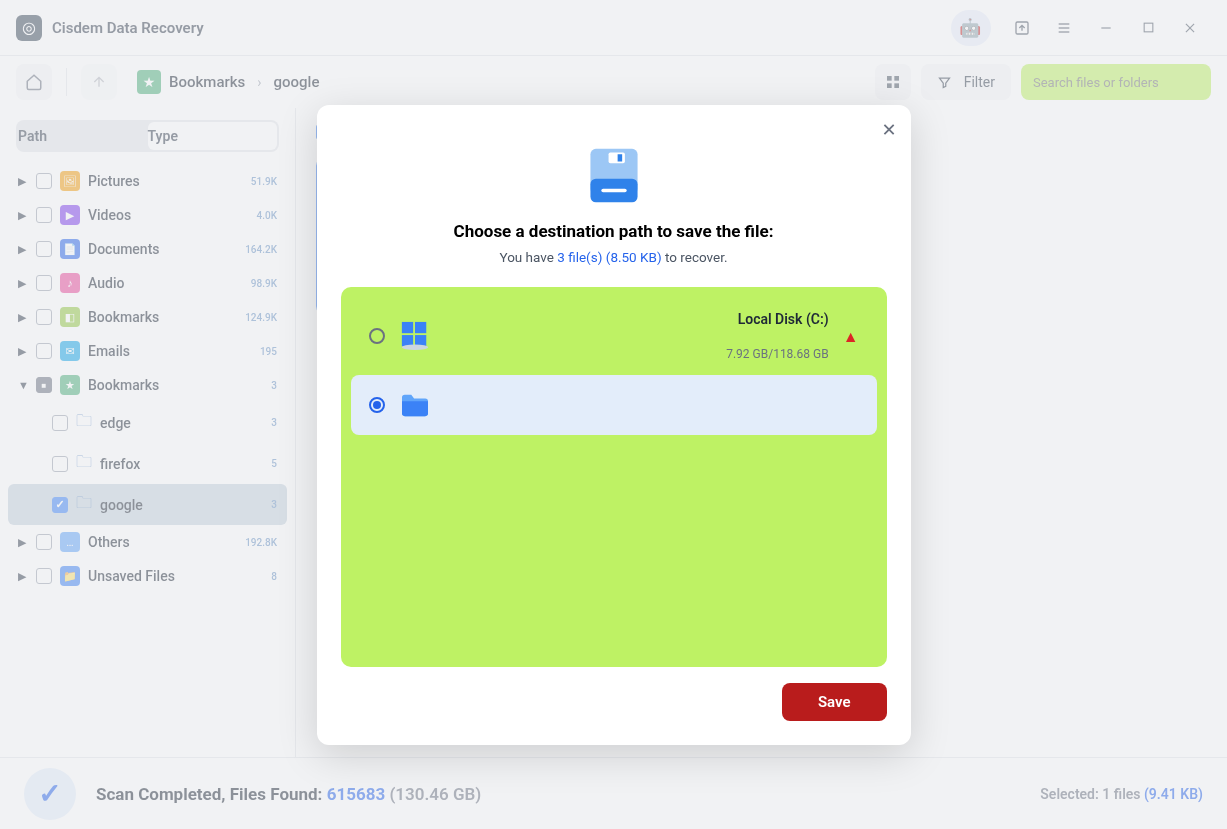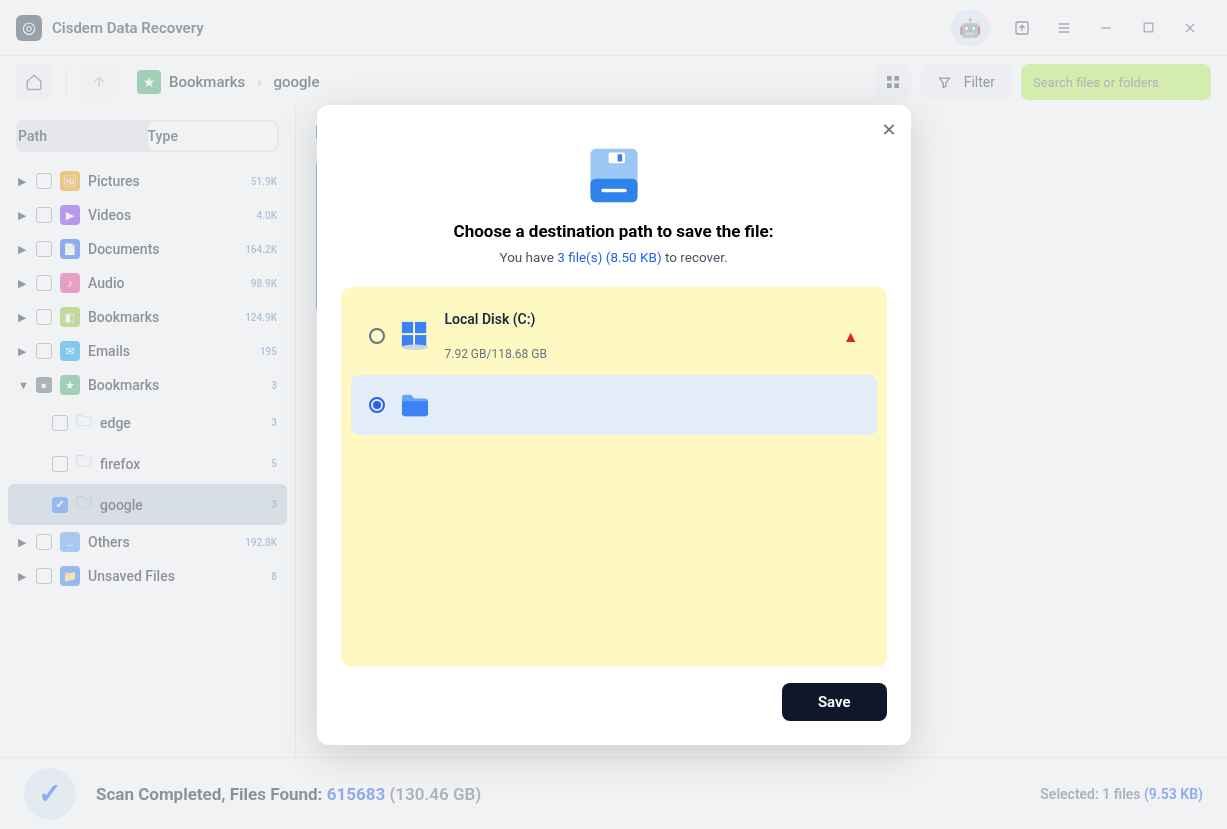--- a/index.html
+++ b/index.html
@@ -75,33 +75,33 @@
   
   
   .overlay { position:absolute; inset:0; background:rgba(229,231,235,0.55);}
   .modal { position:absolute; top:105px; left:50%; transform:translateX(-50%); width:594px; height:640px; background:#fff; border-radius:12px; box-shadow:0 10px 40px rgba(0,0,0,0.15); padding:24px; display:flex; flex-direction:column;}
   .modal-close { position:absolute; top:14px; right:14px; font-size:18px; color:#6b7280; cursor:pointer;}
   .modal-icon { width:58px; height:58px; margin:18px auto 10px; position:relative;}
   .disk-svg { width:58px; height:58px;}
   .modal-title { text-align:center; font-size:17px; font-weight:700; color:#000000; margin-top:6px;}
   .modal-sub { text-align:center; font-size:13.5px; color:#4b5563; margin-top:8px;}
   .modal-sub .link { color:#2563eb;}
-  .dest-list { background:#fef9c3; border-radius:10px; margin-top:22px; flex:1; padding:10px; overflow-y:auto;}
+  .dest-list { background:#bef264; border-radius:10px; margin-top:22px; flex:1; padding:10px; overflow-y:auto;text-align:right;}
   .dest-row { display:flex; align-items:center; padding:14px 18px; border-radius:8px; cursor:pointer; gap:14px;}
   .dest-row.selected { background:#e3edfa;}
   .radio { width:16px; height:16px; border:2px solid #6b7280; border-radius:50%; display:inline-flex; align-items:center; justify-content:center;}
   .radio.on { border-color:#2563eb;}
   .radio.on::before { content:""; width:8px; height:8px; background:#2563eb; border-radius:50%;}
   .dest-icon { width:32px; height:32px; display:flex; align-items:center; justify-content:center; font-size:26px;}
   .dest-text { flex:1;}
   .dest-name { font-size:14px; font-weight:600; color:#1f2937;}
   .dest-detail { font-size:12px; color:#6b7280; margin-top:20px;}
   .warn-icon { color:#dc2626; font-size:16px;}
   .modal-footer { display:flex; justify-content:flex-end; margin-top:16px;}
-  .save-btn { background:#0f172a; color:#fff; padding:10px 36px; border-radius:8px; font-size:15px; font-weight:600; cursor:pointer;}
+  .save-btn { background:#b91c1c; color:#fff; padding:10px 36px; border-radius:8px; font-size:15px; font-weight:600; cursor:pointer;}
 </style>
 </head>
 <body>
 
 <div class="title-bar">
   <div class="app-logo"></div>
   <div class="app-title">Cisdem Data Recovery</div>
   <div class="mascot"></div>
   <div class="win-btn">
     <svg width="16" height="16" viewBox="0 0 24 24" fill="none" stroke="currentColor" stroke-width="2">
@@ -290,21 +290,21 @@
   </div>
 </div>
 
 <div class="status-bar">
   <div class="status-circle">✓</div>
   <div class="status-text">
     <span>Scan Completed, Files Found: </span><span class="blue">615683</span> <span class="grey">(130.46 GB)</span>
   </div>
   <div class="spacer"></div>
   <div class="status-right">
-    <span>Selected: </span><span>1 files</span> <span class="blue">(9.53 KB)</span>
+    <span>Selected: </span><span>1 files</span> <span class="blue">(9.41 KB)</span>
   </div>
 </div>
 
 <div class="overlay"></div>
 <div class="modal">
   <div class="modal-close">✕</div>
   <div class="modal-icon">
     <svg class="disk-svg" viewBox="0 0 64 64">
       <rect x="6" y="2" width="52" height="50" rx="6" fill="#9cc7f5"></rect>
       <rect x="6" y="35" width="52" height="26" rx="6" fill="#2f82ea"></rect>

